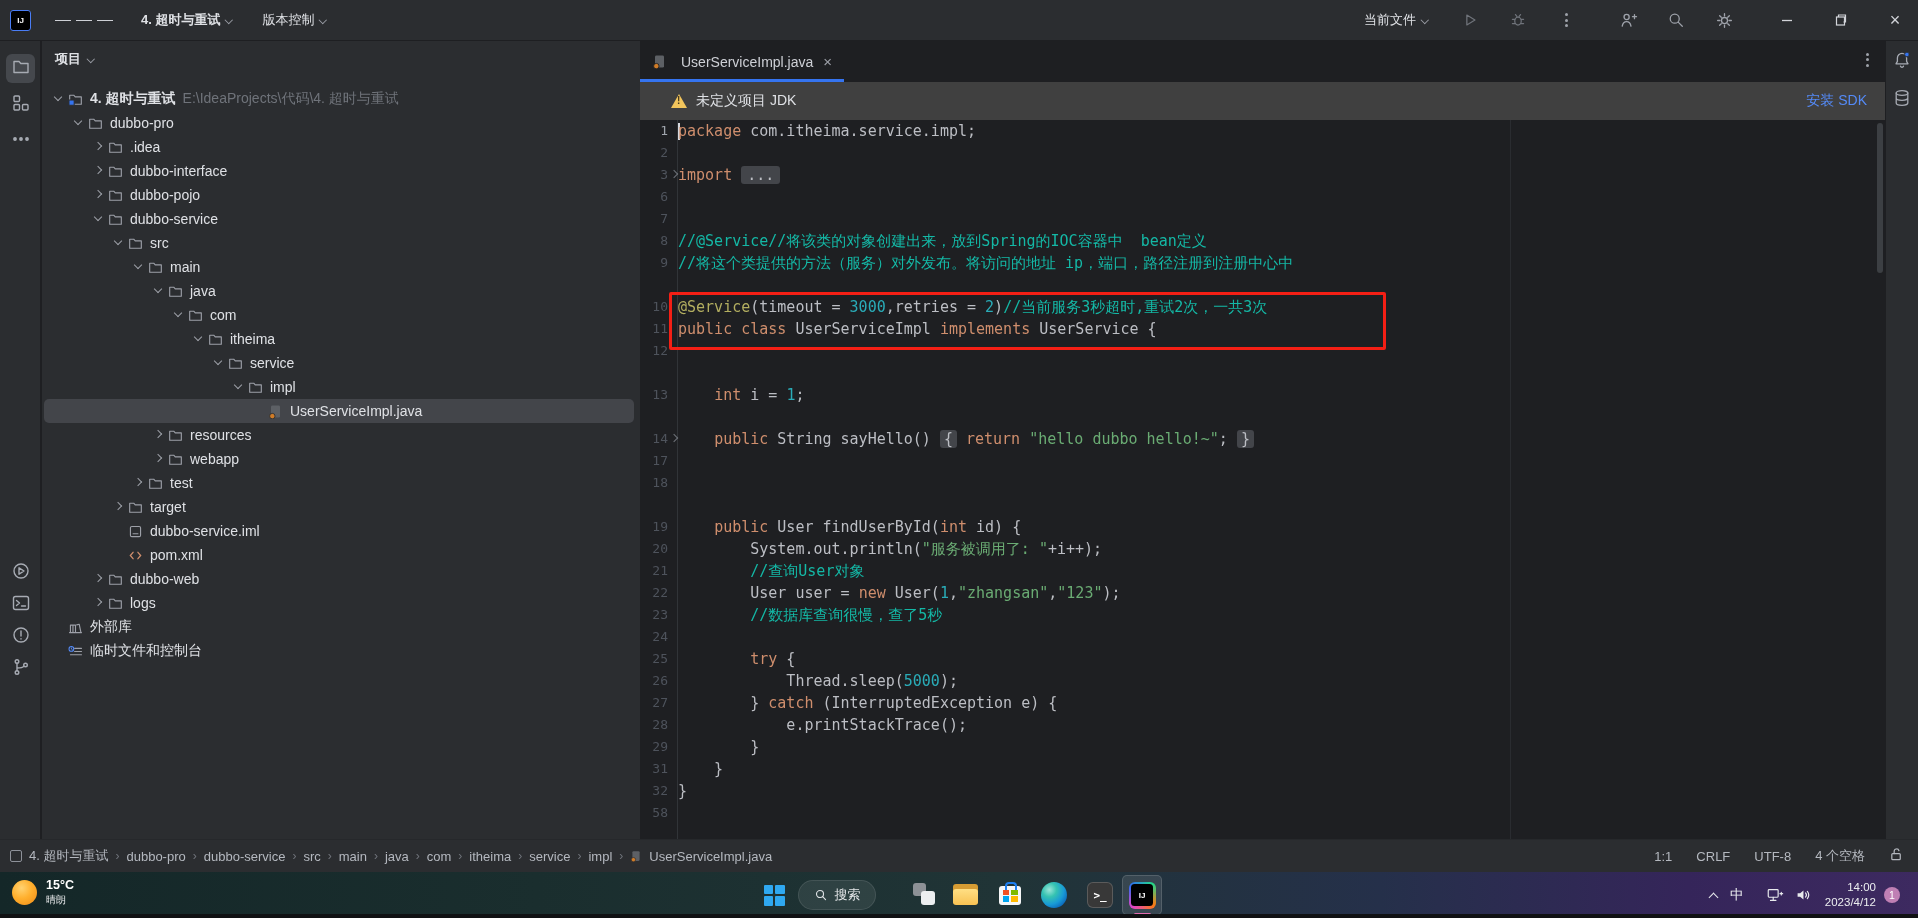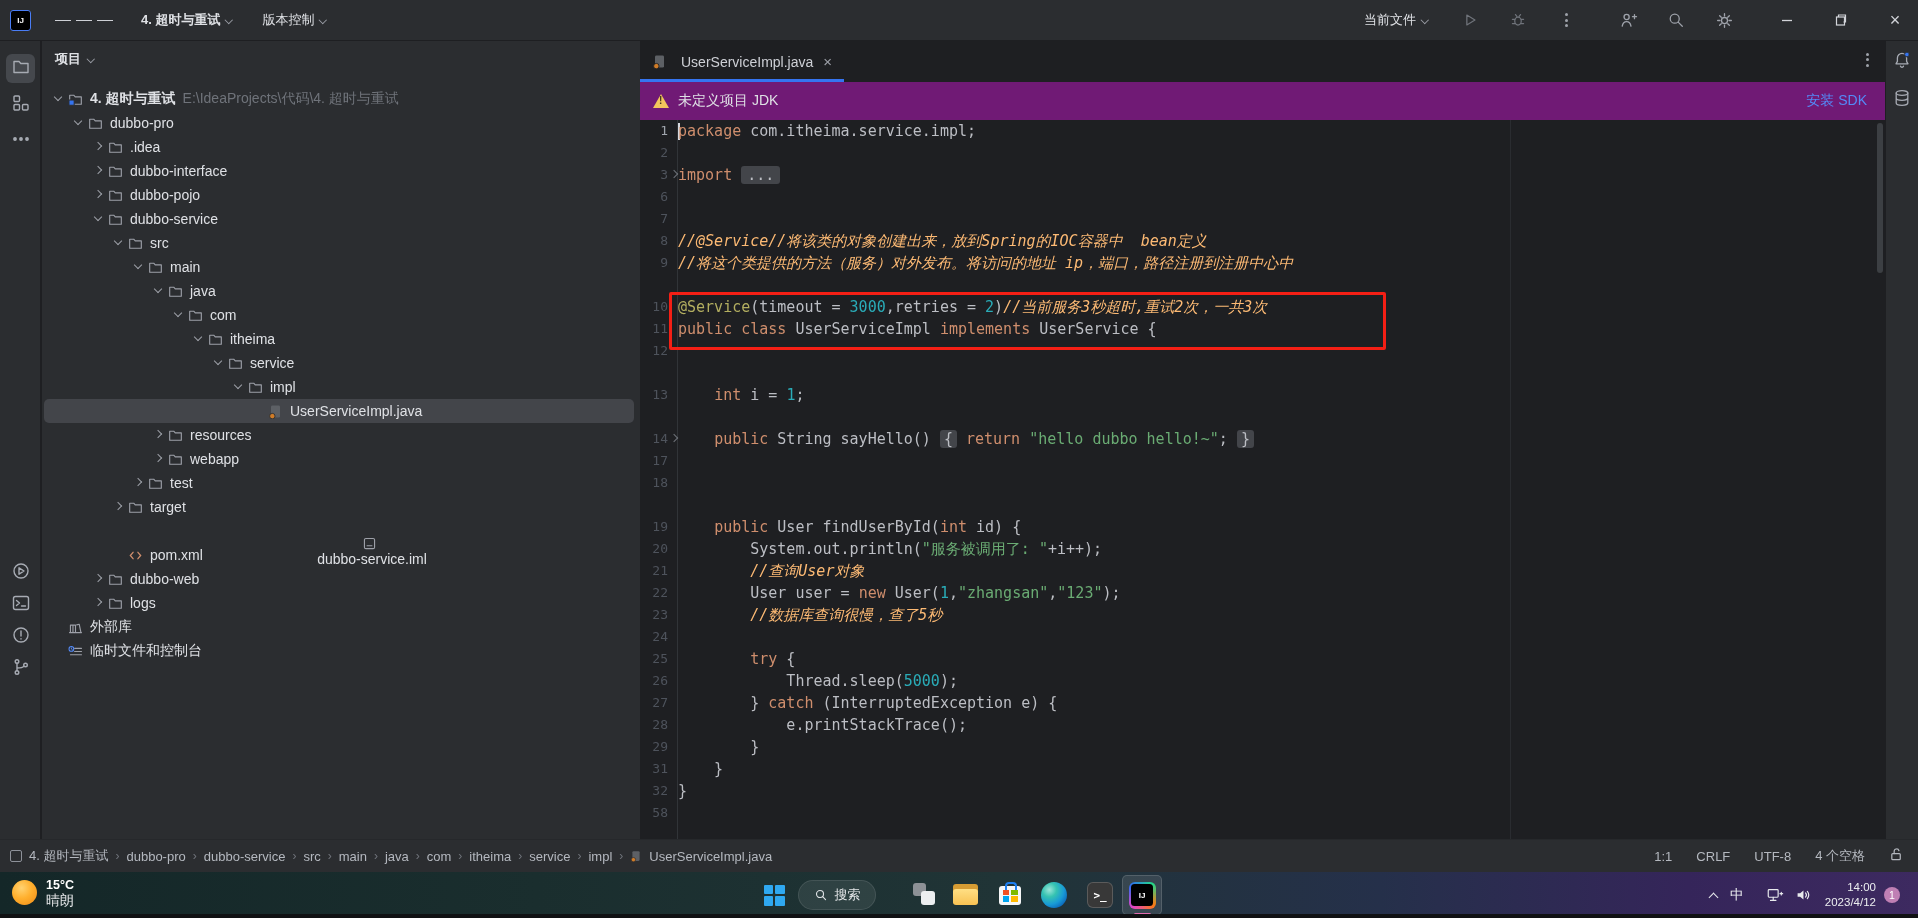--- a/index.html
+++ b/index.html
@@ -44,38 +44,38 @@
   .tlabel.bold{font-weight:700;}
   .textra{color:#6f737a;margin-left:7px;}
   
   .editor{position:absolute;left:640px;top:41px;width:1245px;height:798px;background:#1e1f22;overflow:hidden;}
   .tabbar{position:absolute;left:0;top:0;right:0;height:41px;display:flex;align-items:center;}
   .tab{position:relative;height:41px;display:flex;align-items:center;gap:7px;padding:0 12px 0 11px;font-size:14px;color:#ced0d6;}
   .tab::after{content:"";position:absolute;left:0;bottom:0;height:3px;width:100%;background:#3574f0;}
   .tabclose{color:#9da0a8;font-size:15px;margin-left:3px;}
   .tabkebab{position:absolute;right:16px;top:10px;}
   .kebabdots i{display:block;width:3px;height:3px;border-radius:50%;background:#9ea2aa;margin:2.2px 0;}
-  .banner{position:absolute;left:0;top:41px;right:0;height:38px;background:#701a75;display:flex;align-items:center;
-    gap:9px;padding:0 18px 0 13px;font-size:14px;color:#dfe1e5;box-sizing:border-box;}
+  .banner{position:absolute;left:0;top:41px;right:0;height:38px;background:#404040;display:flex;align-items:center;
+    gap:9px;padding:0 18px 0 31px;font-size:14px;color:#dfe1e5;box-sizing:border-box;}
   .warn{width:0;height:0;border-left:8px solid transparent;border-right:8px solid transparent;
     border-bottom:14px solid #f2c55c;position:relative;}
   .warn::after{content:"!";position:absolute;left:-2px;top:1px;color:#45391f;font-size:10px;font-weight:bold;}
   .bannerlink{margin-left:auto;color:#548af7;}
   .codearea{position:absolute;left:0;top:79px;right:0;bottom:0;overflow:hidden;}
   .gutterline{position:absolute;left:37px;top:0;bottom:0;width:1px;background:#313438;}
   .marginguide{position:absolute;left:870px;top:0;bottom:0;width:1px;background:#2a2c30;}
   .crow{display:flex;height:22px;line-height:22px;font-family:"DejaVu Sans Mono","Liberation Mono",monospace;font-size:15px;white-space:pre;}
   .gut{position:relative;width:37px;flex:none;text-align:right;box-sizing:border-box;padding-right:9px;
     font-size:13px;color:#4e535c;}
   .gut.act{color:#a0a5ad;}
   .foldarrow{position:absolute;right:0;top:7px;width:5px;height:5px;
     border-right:1.5px solid #6f737a;border-bottom:1.5px solid #6f737a;transform:rotate(-45deg);}
   .ctxt{padding-left:1px;}
   .s-p{color:#bcbec4;} .s-k{color:#cf8e6d;} .s-s{color:#6aab73;} .s-n{color:#2aacb8;}
-  .s-c{color:#fdba74;font-style:italic;} .s-a{color:#b3ae60;}
+  .s-c{color:#14b8a6;} .s-a{color:#b3ae60;}
   .s-f{background:#43454a;color:#bcbec4;border-radius:3px;padding:0 6px;}
   .s-fb{background:#43454a;color:#bcbec4;border-radius:3px;padding:0 4px;}
   .caret{display:inline-block;width:1.6px;height:17px;background:#d6d8dd;vertical-align:middle;margin-right:-1.6px;}
   .redbox{position:absolute;left:29px;top:172px;width:711px;height:52px;border:3px solid #f41f15;border-radius:2px;pointer-events:none;}
   .scrollthumb{position:absolute;right:2px;top:3px;width:6px;height:150px;background:#3c3f43;border-radius:3px;}
   
   .rightstrip{position:absolute;right:0;top:41px;width:33px;height:798px;background:#2b2d30;border-left:1px solid #1e1f22;box-sizing:border-box;}
   .rsbtn{position:absolute;left:4px;width:24px;height:24px;display:flex;align-items:center;justify-content:center;}
   .rsbtn svg{stroke:#a7abb3;fill:none;stroke-width:1.3;stroke-linecap:round;stroke-linejoin:round;}
   
@@ -84,21 +84,21 @@
   .crumbs{display:flex;align-items:center;gap:7px;margin-left:10px;white-space:nowrap;}
   .crumbsep{color:#6f737a;font-size:12px;}
   .sqicon{width:10px;height:10px;border:1.4px solid #8d9199;border-radius:2px;}
   .statusright{margin-left:auto;display:flex;align-items:center;gap:24px;margin-right:14px;}
   
   .taskbar{position:absolute;left:0;top:872px;width:1918px;height:46px;
     background:linear-gradient(90deg,#142728 0%,#1a2e2e 28%,#203436 52%,#25304a 72%,#35255a 88%,#3d2a60 100%);}
   .weather{position:absolute;left:12px;top:6px;display:flex;align-items:center;gap:9px;}
   .sun{width:25px;height:25px;border-radius:50%;background:radial-gradient(circle at 38% 32%,#ffd271,#ffb02e 45%,#ef8a16 100%);}
   .wtemp{font-size:12.5px;font-weight:700;color:#fff;line-height:15px;}
-  .wdesc{font-size:14px;color:#e2e4e6;line-height:14px;}
+  .wdesc{font-size:10px;color:#e2e4e6;line-height:14px;}
   .tkbtn{position:absolute;top:3px;width:40px;height:40px;display:flex;align-items:center;justify-content:center;border-radius:5px;}
   .winlogo{width:21px;height:21px;display:grid;grid-template-columns:1fr 1fr;grid-template-rows:1fr 1fr;gap:2px;}
   .winlogo i{background:#2fa8f0;border-radius:1px;}
   .searchpill{position:absolute;left:798px;top:8px;width:78px;height:30px;border-radius:16px;
     background:rgba(255,255,255,0.08);border:1px solid rgba(255,255,255,0.10);display:flex;align-items:center;
     justify-content:center;gap:7px;color:#e6e8ea;font-size:13px;box-sizing:border-box;}
   .tv-back{position:absolute;left:9px;top:8px;width:13px;height:13px;background:#8d9196;border-radius:3px;}
   .tv-front{position:absolute;left:17px;top:16px;width:14px;height:14px;background:#eceef0;border-radius:3px;}
   .folder-back{position:absolute;left:7px;top:9px;width:25px;height:20px;background:#d69c33;border-radius:3px;}
   .folder-front{position:absolute;left:7px;top:14px;width:25px;height:16px;border-radius:3px;
@@ -422,21 +422,21 @@
         </div>
         <div class="trow" style="padding-left: 66px;">
           <span class="chev "></span>
           <span class="ticon">
             <svg width="15" height="15" viewBox="0 0 16 16" fill="none" stroke="#9da0a8" stroke-width="1.2" stroke-linecap="round" stroke-linejoin="round">
               <path d="M1.8 13V3.4h4.3l1.6 1.8h6.5V13z"></path>
             </svg>
           </span>
           <span class="tlabel">target</span>
         </div>
-        <div class="trow" style="padding-left: 66px; flex-direction: column;">
+        <div class="trow" style="padding-left: 66px;">
           <span class="chev empty"></span>
           <span class="ticon">
             <svg width="15" height="15" viewBox="0 0 16 16" fill="none" stroke="#9da0a8" stroke-width="1.2" stroke-linecap="round" stroke-linejoin="round">
               <rect x="2.6" y="2.6" width="10.8" height="10.8" rx="1.5"></rect>
               <path d="M5.4 10.4h5.2"></path>
             </svg>
           </span>
           <span class="tlabel">dubbo-service.iml</span>
         </div>
         <div class="trow" style="padding-left: 66px;">

